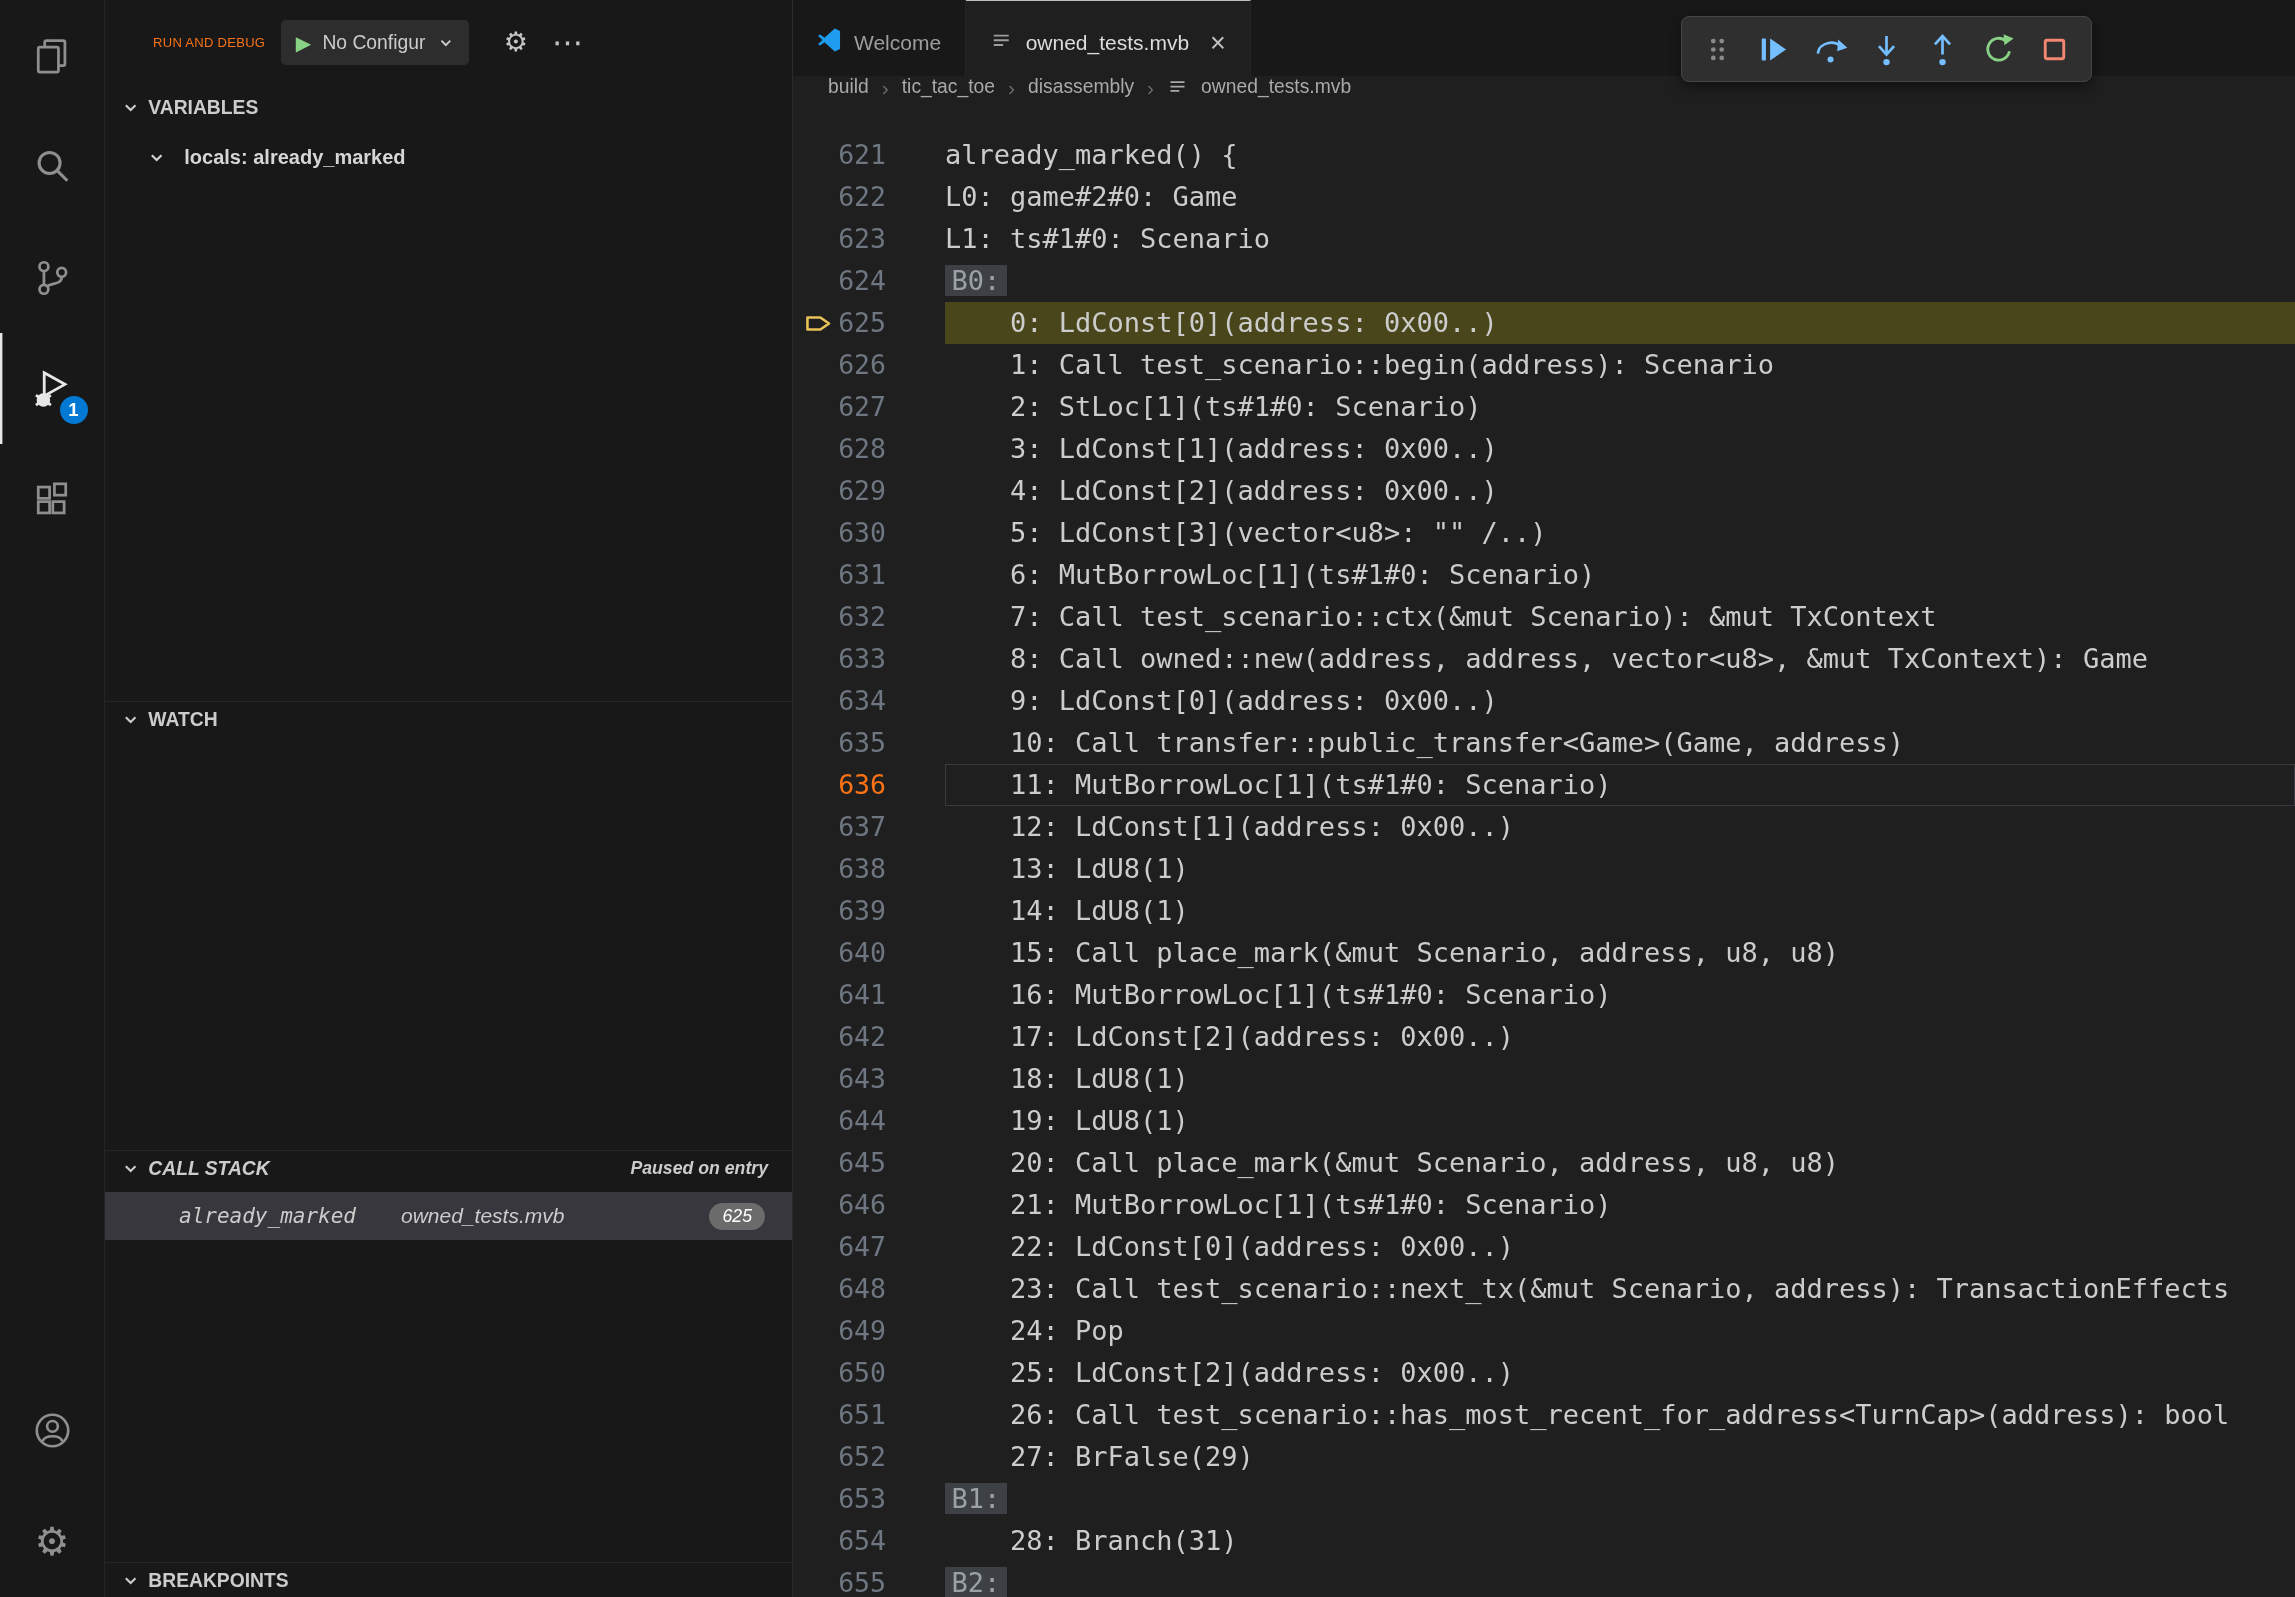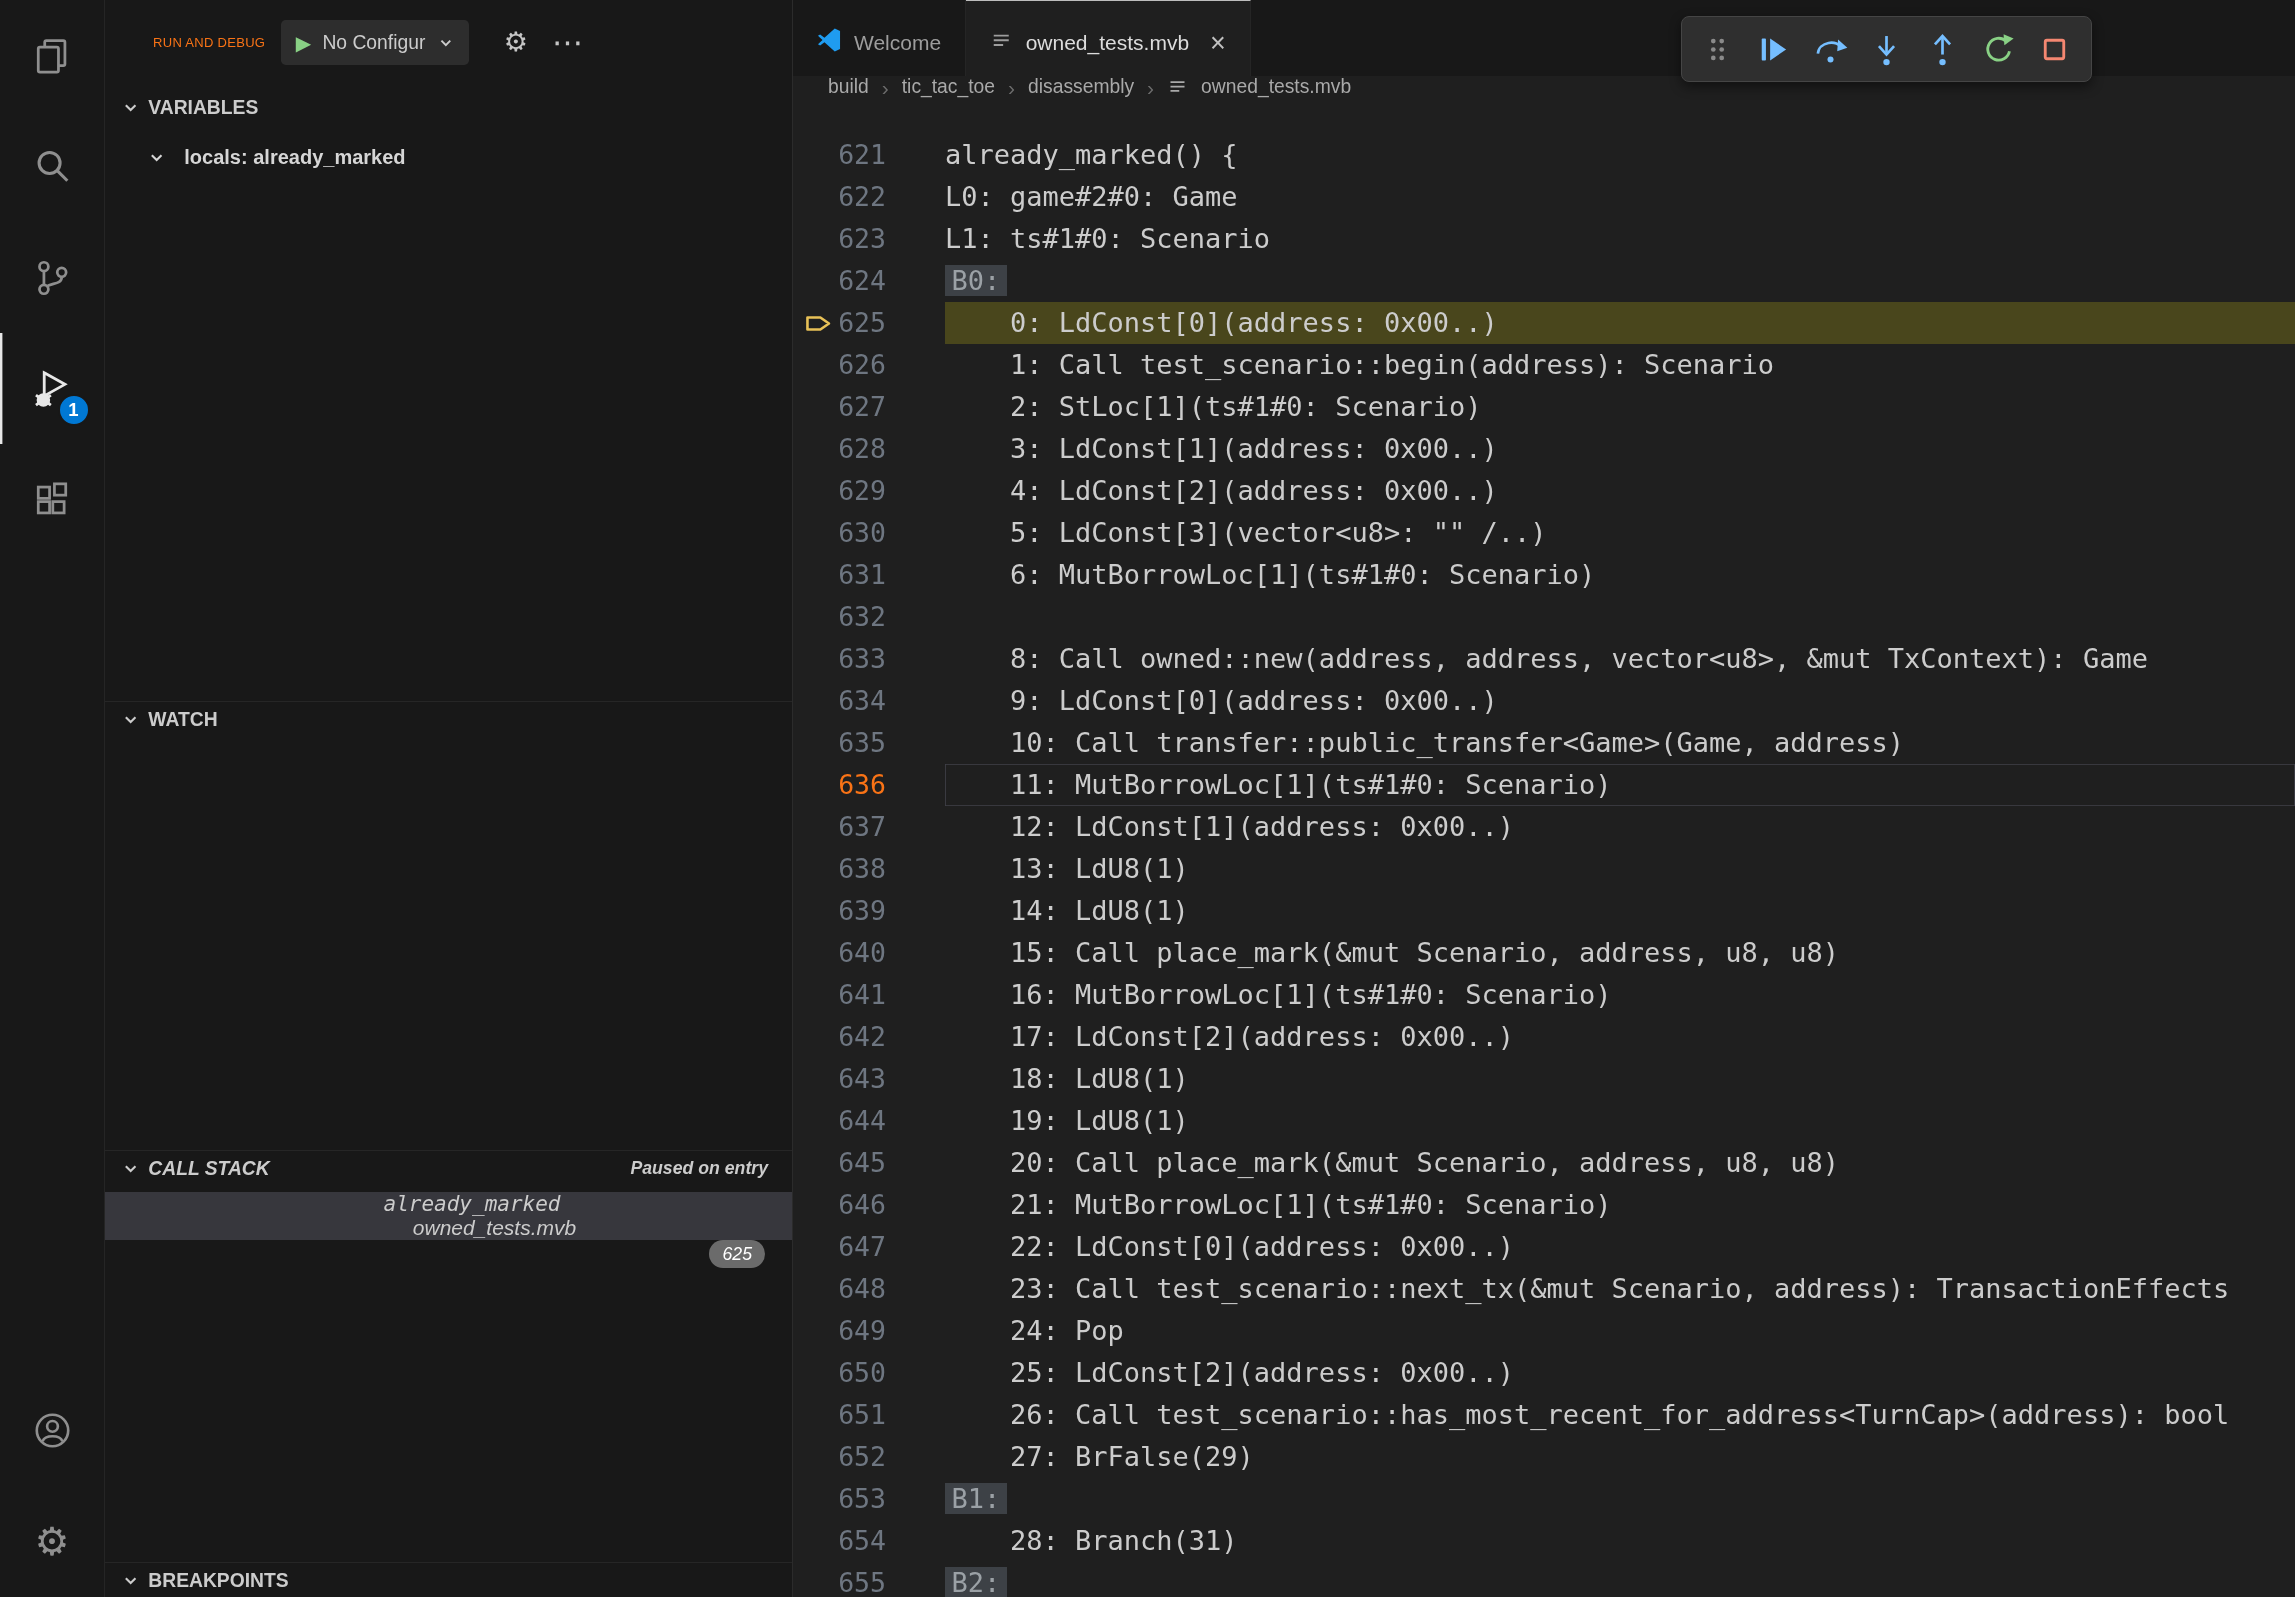--- a/index.html
+++ b/index.html
@@ -58,21 +58,21 @@
   .locals-row {
     margin-top: 11.3px; height: 42px; display: flex; align-items: center; gap: 18px;
     padding-left: 42px; font-size: 20px; font-weight: 700; color: #d6d6d6;
   }
   #sec-watch { top: 701px; border-top: 0.8px solid #262626; }
   #sec-callstack { top: 1150px; border-top: 0.8px solid #262626; font-style: italic; }
   .cs-status { margin-left: auto; font-size: 17.7px; font-weight: 700; color: #cccccc; text-align: right; }
   .call-stack-list { margin-top: 6.4px; }
   .frame {
     height: 48px; display: flex; align-items: center;
-    padding-left: 74px; padding-right: 27px; font-size: 21px; flex-direction: column;
+    padding-left: 74px; padding-right: 27px; font-size: 21px;
   }
   .frame.selected { background: #37373d; }
   .frame-fn { font-family: "DejaVu Sans Mono", monospace; font-size: 21px; color: #cccccc; }
   .frame-file { margin-left: 45px; color: #cccccc; }
   .frame-line-badge {
     margin-left: auto; background: #6b6b6b; color: #ffffff;
     border-radius: 16px; padding: 3.2px 13px; font-size: 17.7px;
   }
   #sec-breakpoints { top: 1562px; border-top: 0.8px solid #262626; }
   .chev { flex: 0 0 auto; }
@@ -430,20 +430,21 @@
         <div class="code-line">
           <div class="gutter">
             <span class="line-num">631</span>
           </div>
           <div class="line-content">    6: MutBorrowLoc[1](ts#1#0: Scenario)</div>
         </div>
         <div class="code-line">
           <div class="gutter">
             <span class="line-num">632</span>
           </div>
+          <div class="line-content">    7: Call test_scenario::ctx(&amp;mut Scenario): &amp;mut TxContext</div>
         </div>
         <div class="code-line">
           <div class="gutter">
             <span class="line-num">633</span>
           </div>
           <div class="line-content">    8: Call owned::new(address, address, vector&lt;u8&gt;, &amp;mut TxContext): Game</div>
         </div>
         <div class="code-line">
           <div class="gutter">
             <span class="line-num">634</span>

